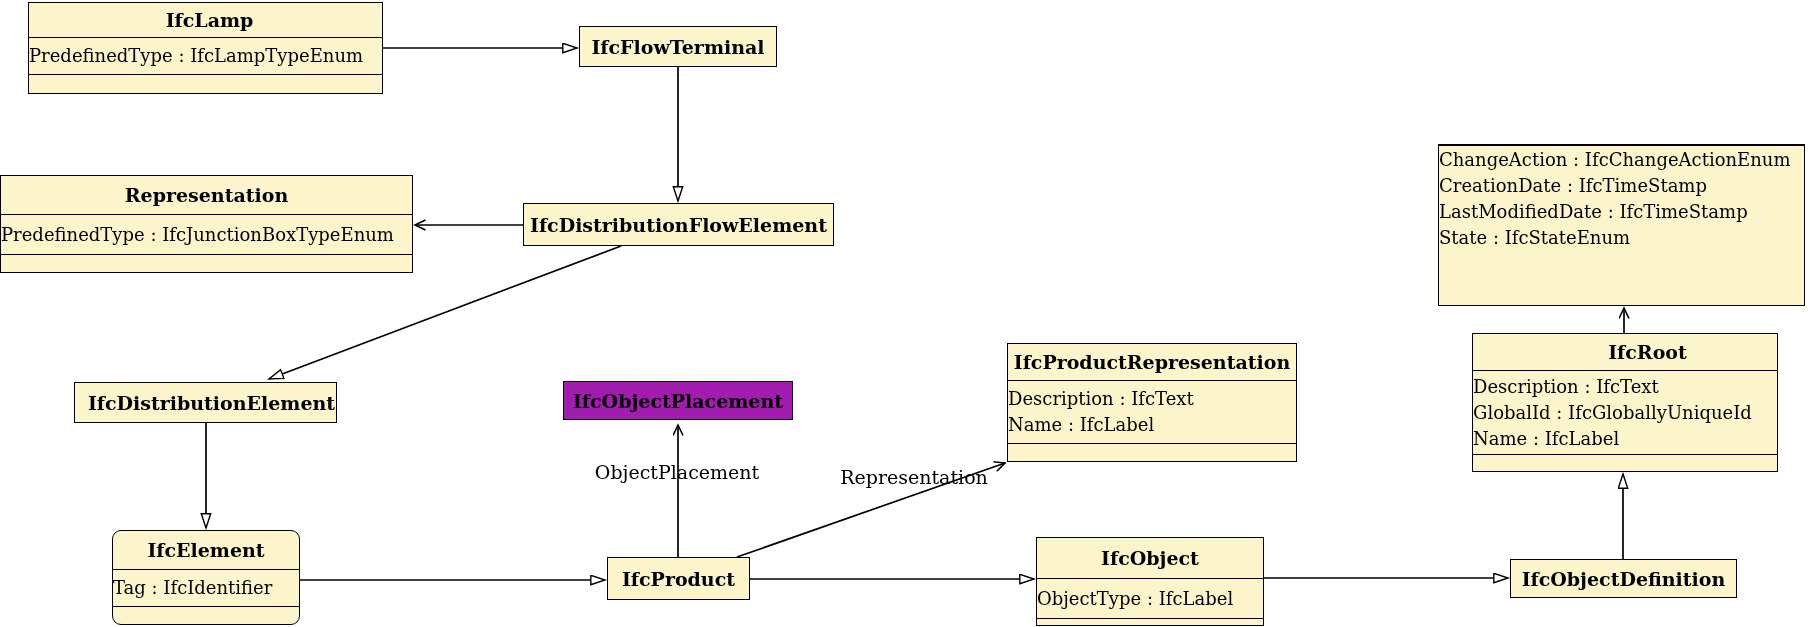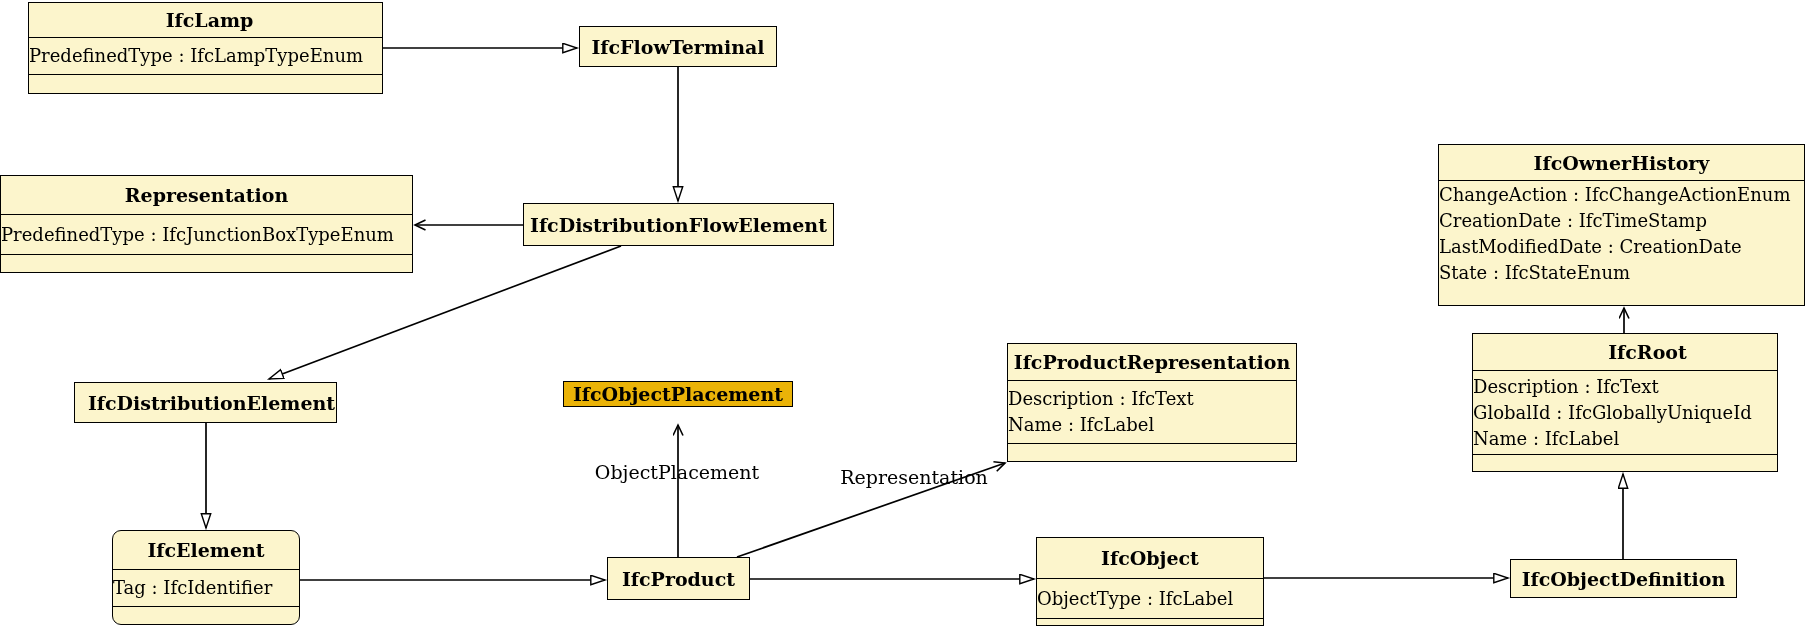--- a/index.html
+++ b/index.html
@@ -79,38 +79,37 @@
     <div class="uml-footer"></div>
   </div>
     <div class="uml-class" style="left: 523px; top: 203px; width: 311px; height: 43px; background: rgb(252, 245, 204); border-color: rgb(0, 0, 0);">
     <div class="uml-title solo">IfcDistributionFlowElement</div>
 
   </div>
     <div class="uml-class" style="left: 74px; top: 382px; width: 263px; height: 41px; background: rgb(252, 245, 204); border-color: rgb(0, 0, 0); padding-left: 12px;">
     <div class="uml-title solo">IfcDistributionElement</div>
 
   </div>
-    <div class="uml-class" style="left: 563px; top: 381px; width: 230px; height: 26px; background: #eab308; border-color: rgb(0, 0, 0);">
+    <div class="uml-class" style="left: 563px; top: 381px; width: 230px; height: 39px; background: #a21caf; border-color: rgb(0, 0, 0);">
     <div class="uml-title solo">IfcObjectPlacement</div>
 
   </div>
     <div class="uml-class" style="left: 1007px; top: 343px; width: 290px; height: 119px; background: rgb(252, 245, 204); border-color: rgb(0, 0, 0);">
     <div class="uml-title" style="height: 36px;">IfcProductRepresentation</div>
     <div class="uml-attrs" style="height: 63px;">
         <div class="uml-attr">Description : IfcText</div>
         <div class="uml-attr">Name : IfcLabel</div>
       </div>
     <div class="uml-footer"></div>
   </div>
     <div class="uml-class" style="left: 1438px; top: 144px; width: 367px; height: 162px; background: rgb(252, 245, 204); border-color: rgb(0, 0, 0);">
-    <div class="uml-title" style="height: 35px;">IfcOwnerHistory</div>
     <div class="uml-attrs" style="height: 107px;">
         <div class="uml-attr">ChangeAction : IfcChangeActionEnum</div>
         <div class="uml-attr">CreationDate : IfcTimeStamp</div>
-        <div class="uml-attr">LastModifiedDate : CreationDate</div>
+        <div class="uml-attr">LastModifiedDate : IfcTimeStamp</div>
         <div class="uml-attr">State : IfcStateEnum</div>
       </div>
   </div>
     <div class="uml-class" style="left: 1472px; top: 333px; width: 306px; height: 139px; background: rgb(252, 245, 204); border-color: rgb(0, 0, 0);">
     <div class="uml-title" style="height: 36px; margin-left: 45px;">IfcRoot</div>
     <div class="uml-attrs" style="height: 84px;">
         <div class="uml-attr">Description : IfcText</div>
         <div class="uml-attr">GlobalId : IfcGloballyUniqueId</div>
         <div class="uml-attr">Name : IfcLabel</div>
       </div>

